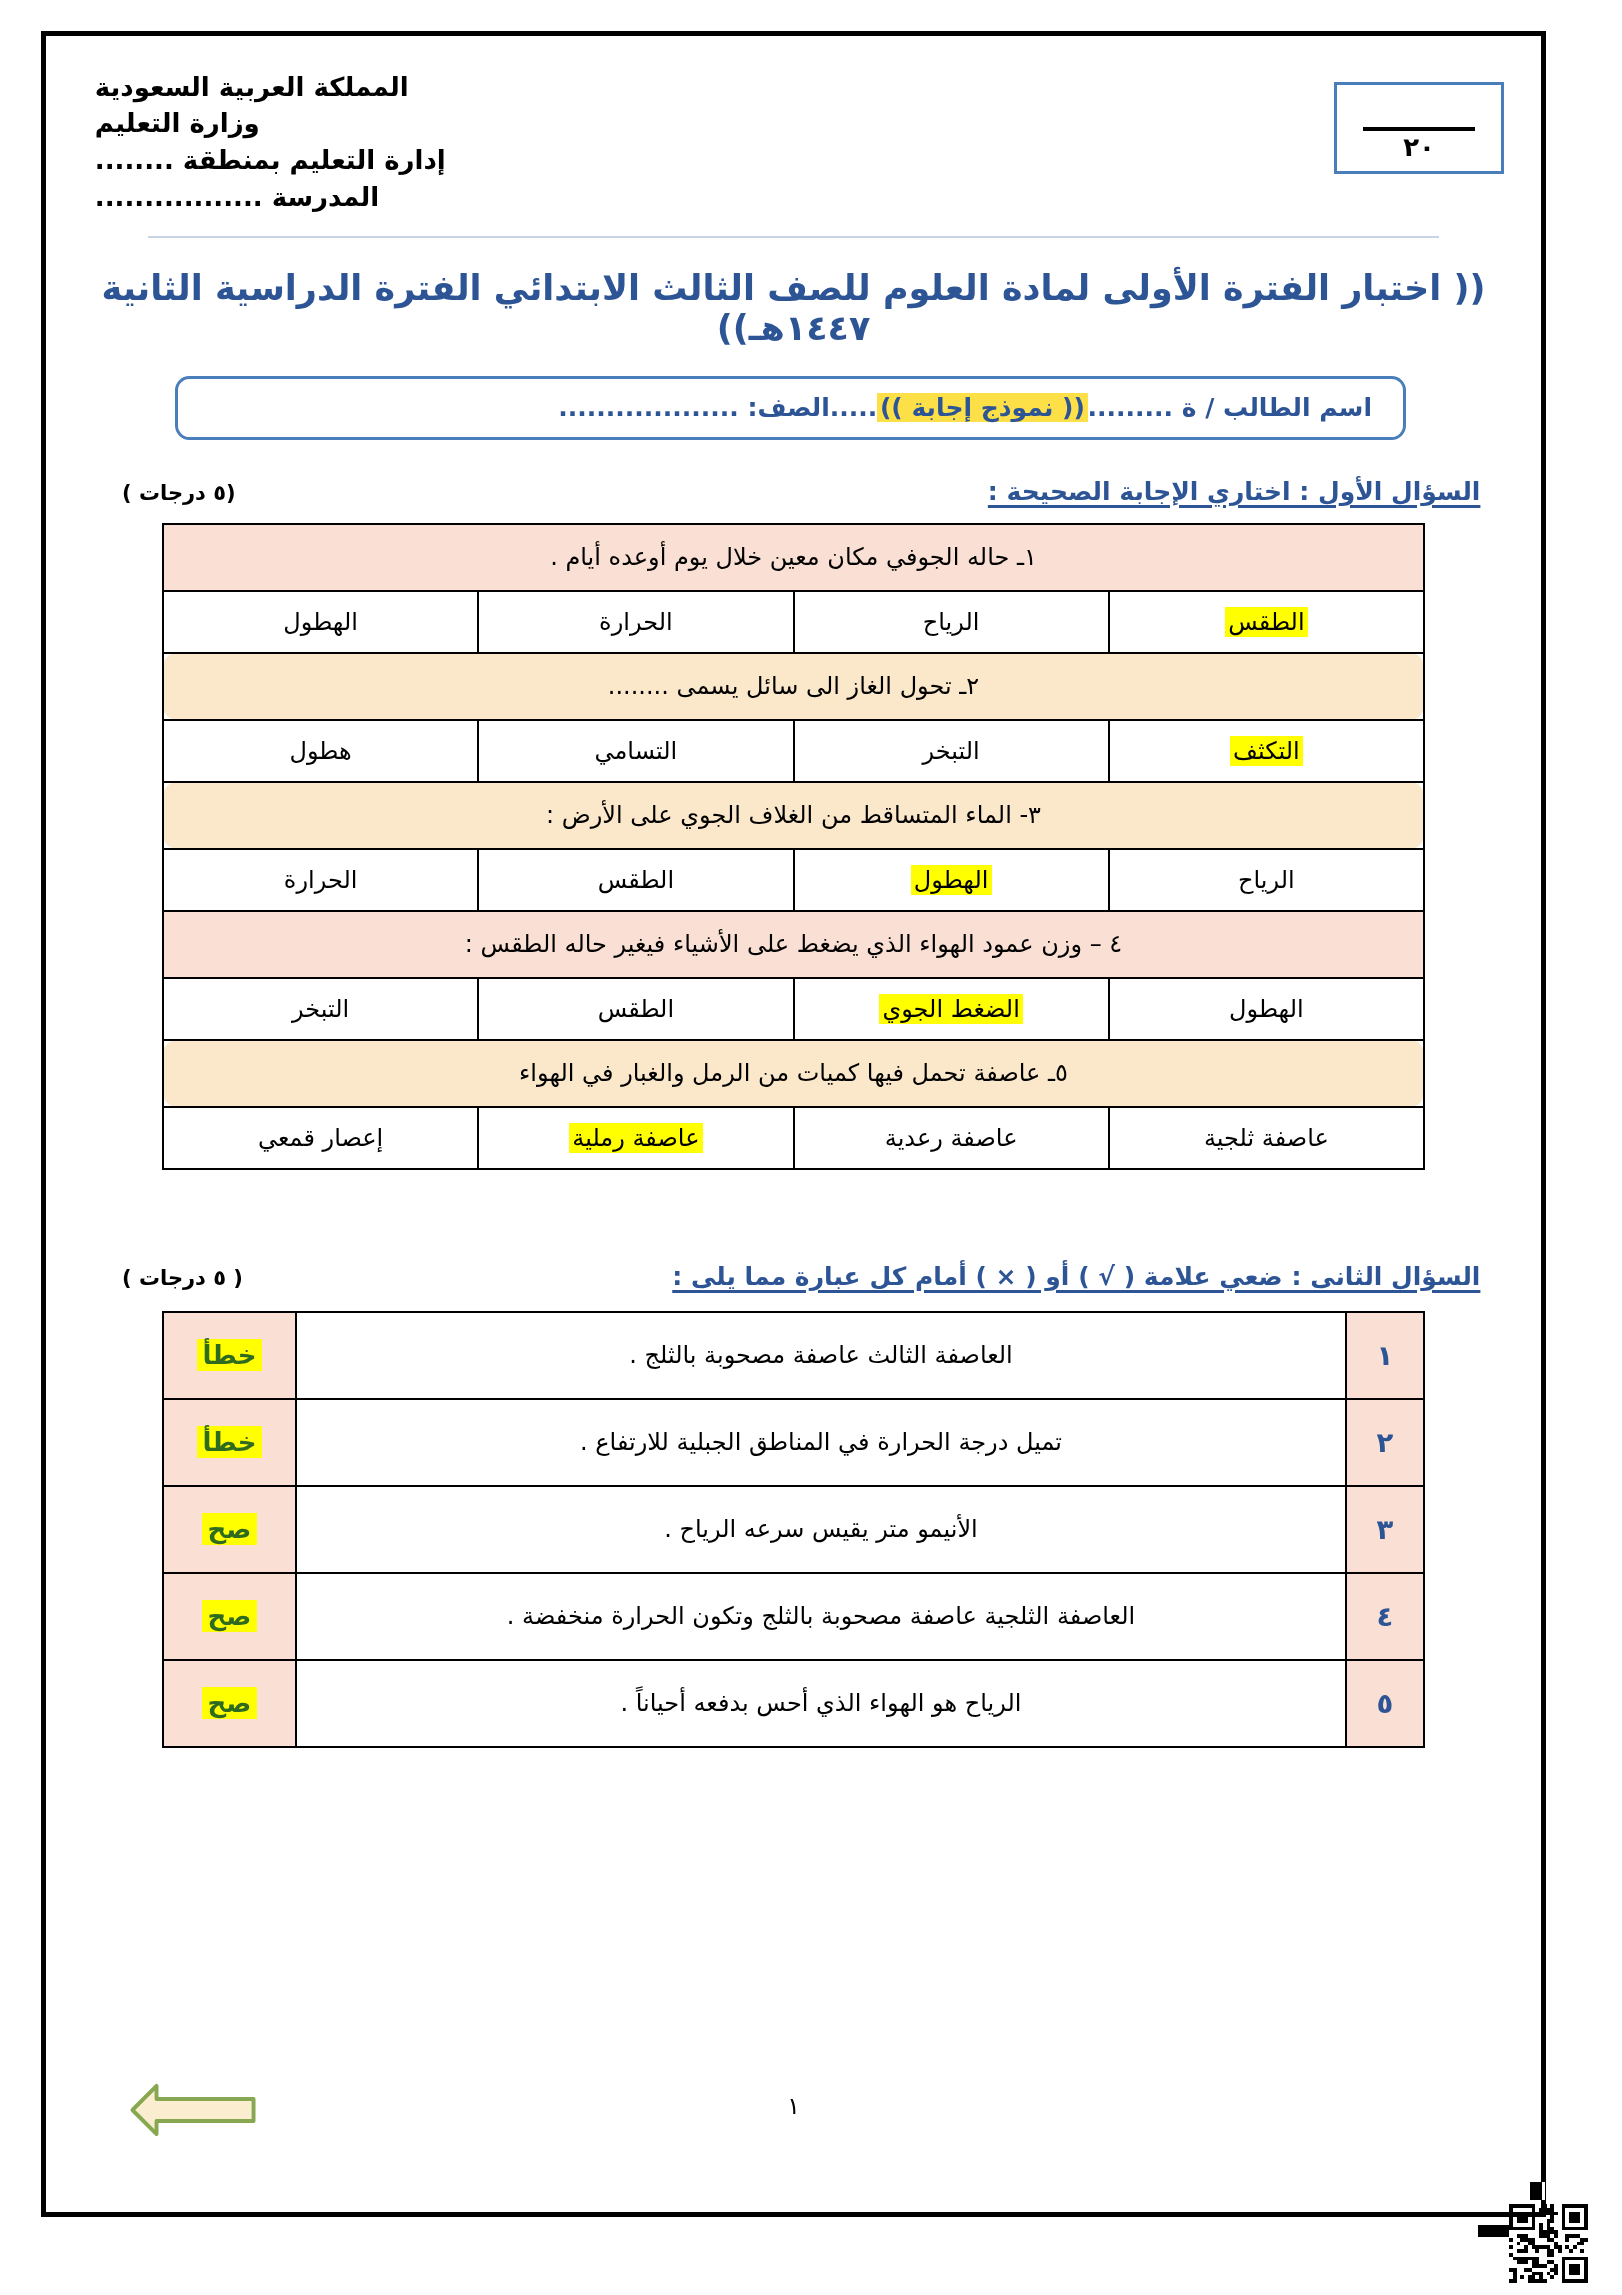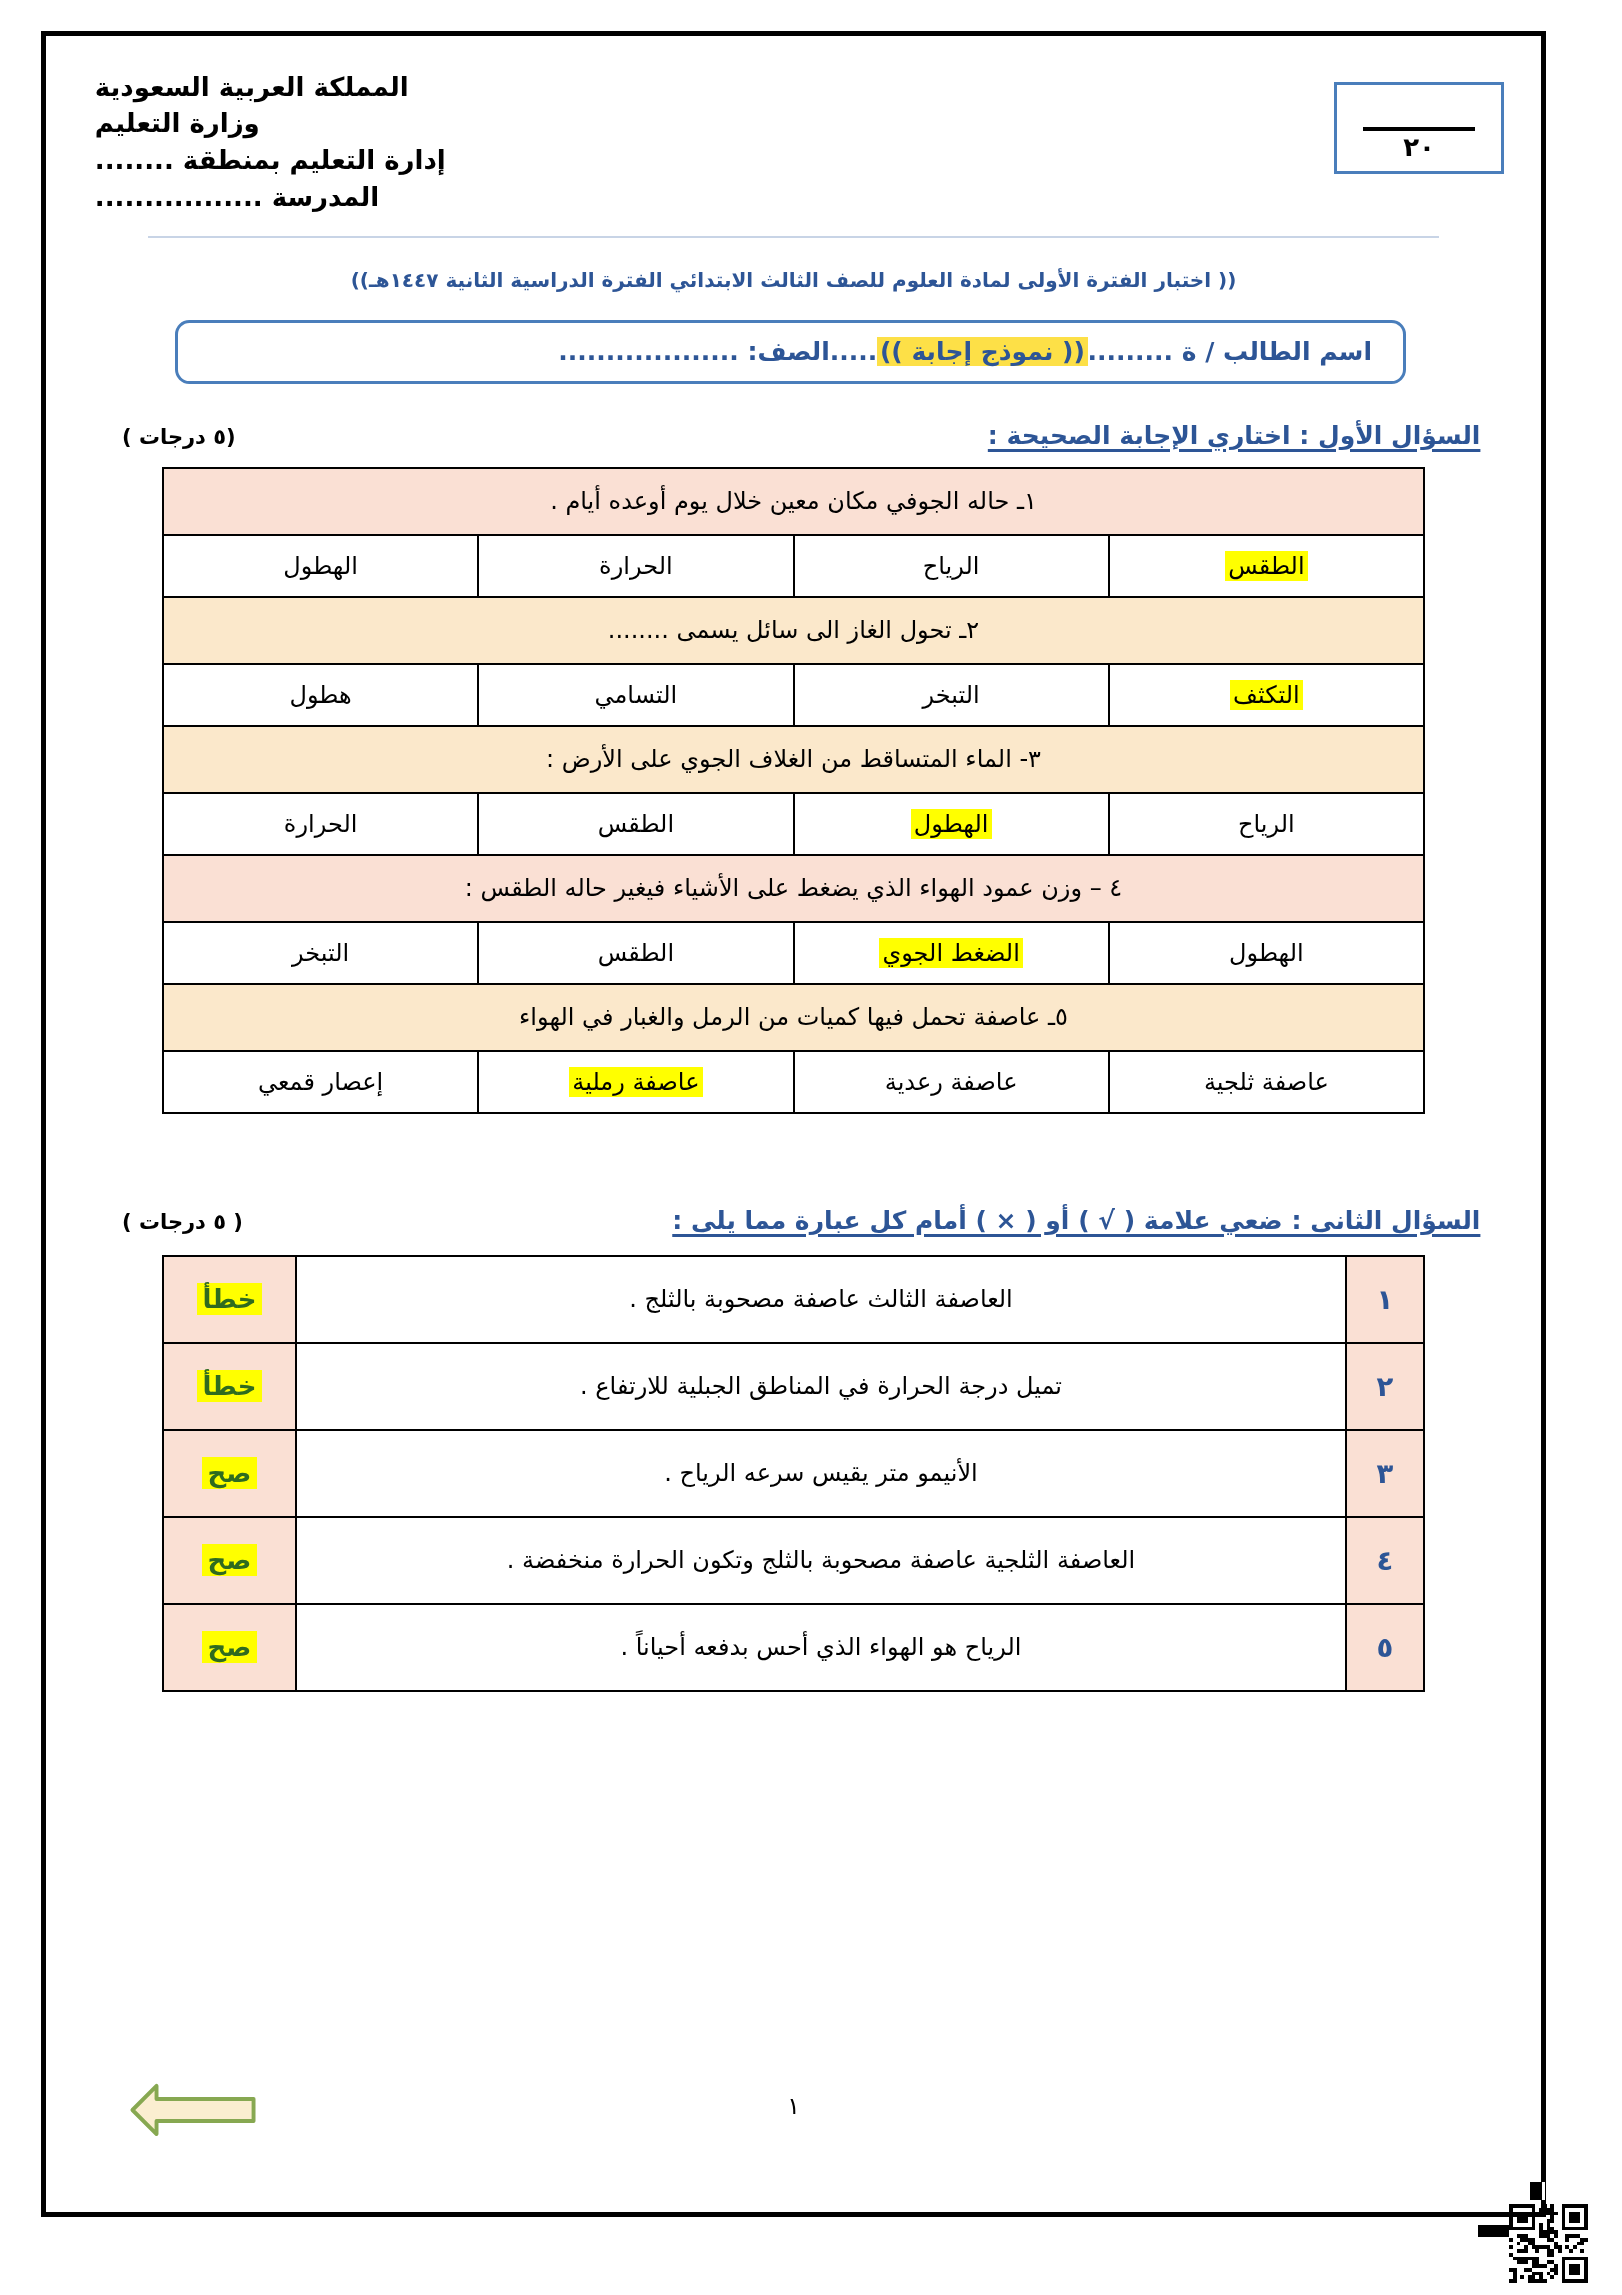--- a/index.html
+++ b/index.html
@@ -86,21 +86,21 @@
     margin: 3.9px 65px 0 65px;
     height: 2.6px;
     background: #c8d4e6;
   }
 
   
   .exam-title {
     text-align: center;
     color: #2d5596;
     font-weight: 700;
-    font-size: 20px;
+    font-size: 35px;
     margin-top: 30px;
     letter-spacing: 0px;
   }
 
   
   .name-bar {
     margin: 27.5px 98px 0 92px;
     border: 3.3px solid #4a7ebb;
     border-radius: 14.4px;
     box-sizing: border-box;
@@ -157,21 +157,21 @@
     padding: 0;
     vertical-align: middle;
   }
   td.stem {
     background: #fae0d4;
     height: 65px;
     text-align: center;
     padding: 3.9px 17px;
     font-size: 24px;
   }
-  td.stem.alt { background: #fbe8cb; }
+  td.stem.alt { background: #fbe8cb; border-radius: 14px; }
   td.opt {
     background: #ffffff;
     height: 60px;
     text-align: center;
     width: 315px;
   }
   .hl {
     background: #ffff00;
     padding: 0.7px 3.3px;
   }

